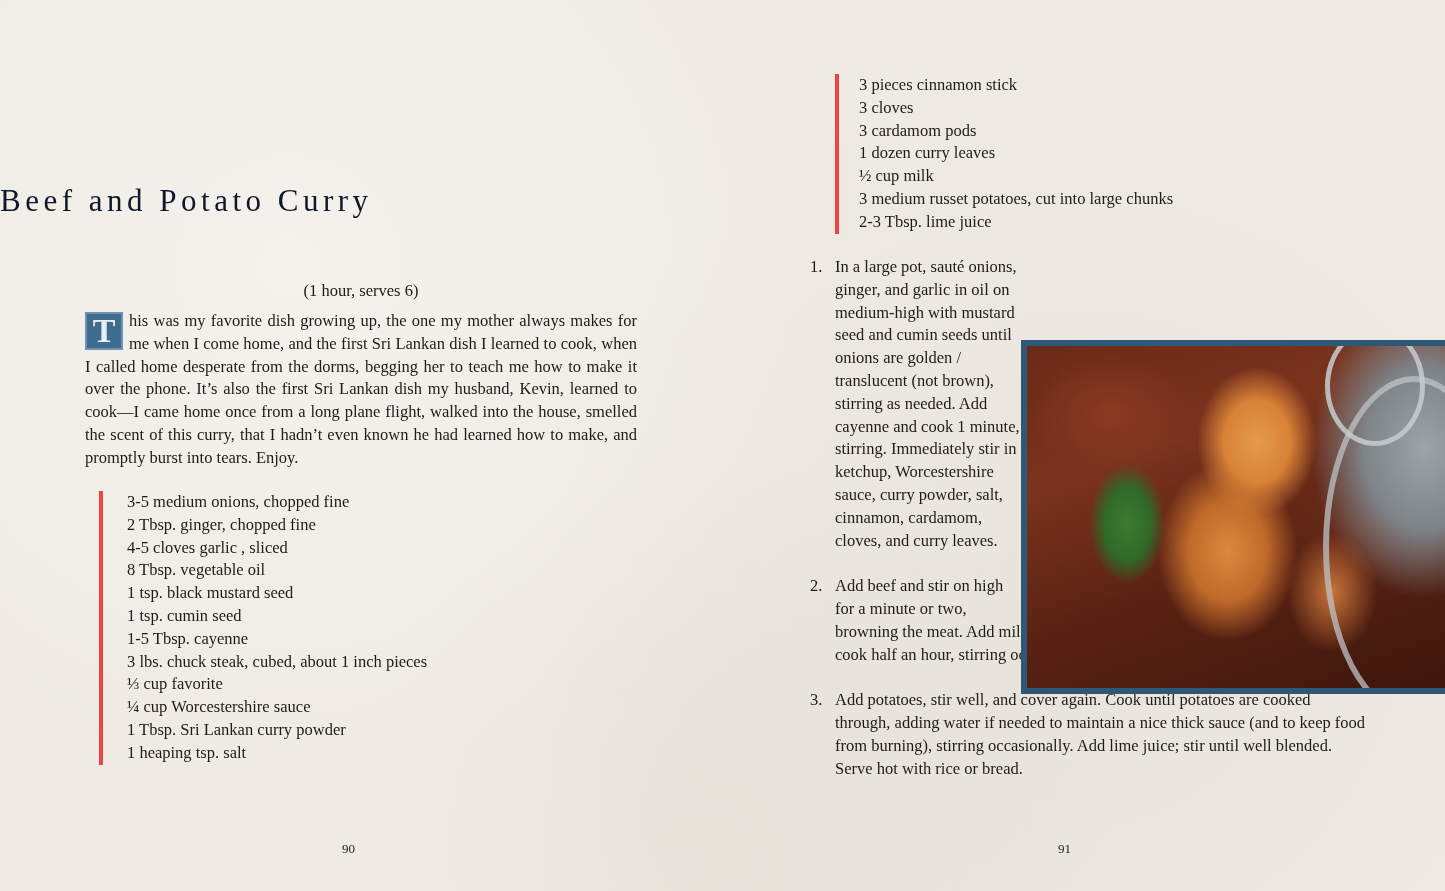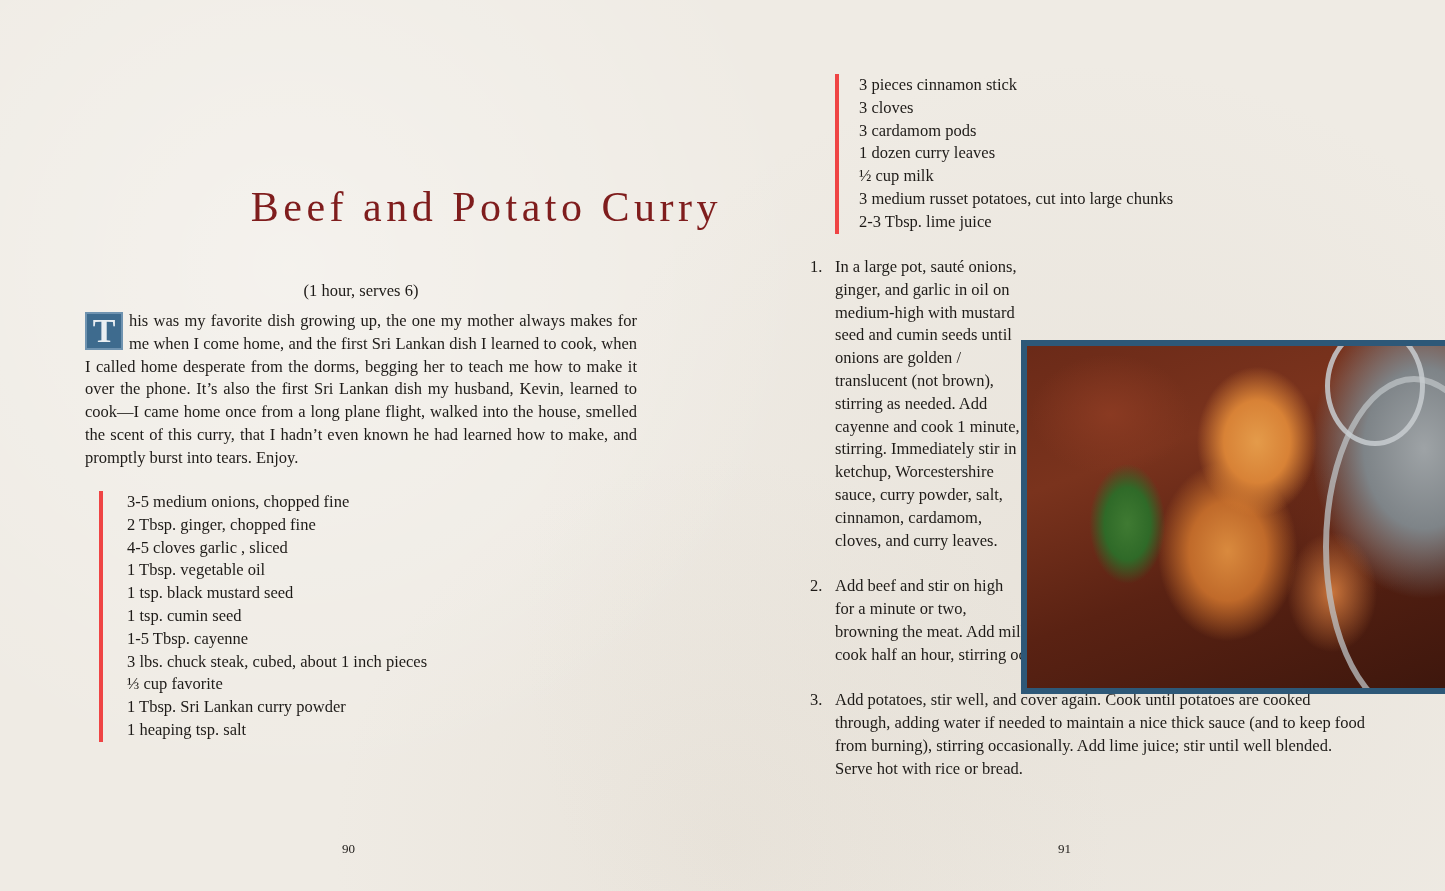--- a/index.html
+++ b/index.html
@@ -11,22 +11,22 @@
       radial-gradient(circle at 75% 70%, rgba(200,190,175,0.18) 0, rgba(200,190,175,0) 45%),
       radial-gradient(circle at 50% 95%, rgba(210,200,185,0.2) 0, rgba(210,200,185,0) 35%);
     font-family: "Liberation Serif", "DejaVu Serif", serif;
     color: #1e1b18;
   }
   .page { position: absolute; top: 0; height: 891px; }
   .page-left { left: 0; width: 722px; }
   .page-right { left: 722px; width: 723px; }
 
   .title {
-    position: absolute; left: 0; width: 722px; top: 183px; text-align: right;
-    font-size: 42px; letter-spacing: 4.5px; color: #7f1d1d; font-weight: normal; margin: 0;
+    position: absolute; left: 0; width: 722px; top: 183px; text-align: left;
+    font-size: 31px; letter-spacing: 4.5px; color: #0f172a; font-weight: normal; margin: 0;
   }
   .subtitle {
     position: absolute; left: 0; width: 722px; top: 241px; text-align: center;
     font-size: 16.5px;
     margin-top: 40px;
   }
   .intro {
     position: absolute; left: 85px; top: 310px; width: 552px;
     font-size: 16.5px; line-height: 22.8px; text-align: justify; margin: 0;
   }
@@ -89,26 +89,27 @@
 
   <p class="intro">
     <span class="dropcap">T</span>
     <span>his was my favorite dish growing up, the one my mother always makes for me when I come home, and the first Sri Lankan dish I learned to cook, when I called home desperate from the dorms, begging her to teach me how to make it over the phone. It’s also the first Sri Lankan dish my husband, Kevin, learned to cook—I came home once from a long plane flight, walked into the house, smelled the scent of this curry, that I hadn’t even known he had learned how to make, and promptly burst into tears. Enjoy.</span>
   </p>
 
   <ul class="ingredients ing-left">
     <li>3-5 medium onions, chopped fine</li>
     <li>2 Tbsp. ginger, chopped fine</li>
     <li>4-5 cloves garlic , sliced</li>
-    <li>1 Tbsp. vegetable oil</li>
+    <li>8 Tbsp. vegetable oil</li>
     <li>1 tsp. black mustard seed</li>
     <li>1 tsp. cumin seed</li>
     <li>1-5 Tbsp. cayenne</li>
     <li>3 lbs. chuck steak, cubed, about 1 inch pieces</li>
     <li>⅓ cup favorite</li>
+    <li>¼ cup Worcestershire sauce</li>
     <li>1 Tbsp. Sri Lankan curry powder</li>
     <li>1 heaping tsp. salt</li>
   </ul>
 
   <div class="page-num pn-left">90</div>
 </div>
 
 <div class="page page-right"></div>
 
 <ul class="ingredients ing-right">

